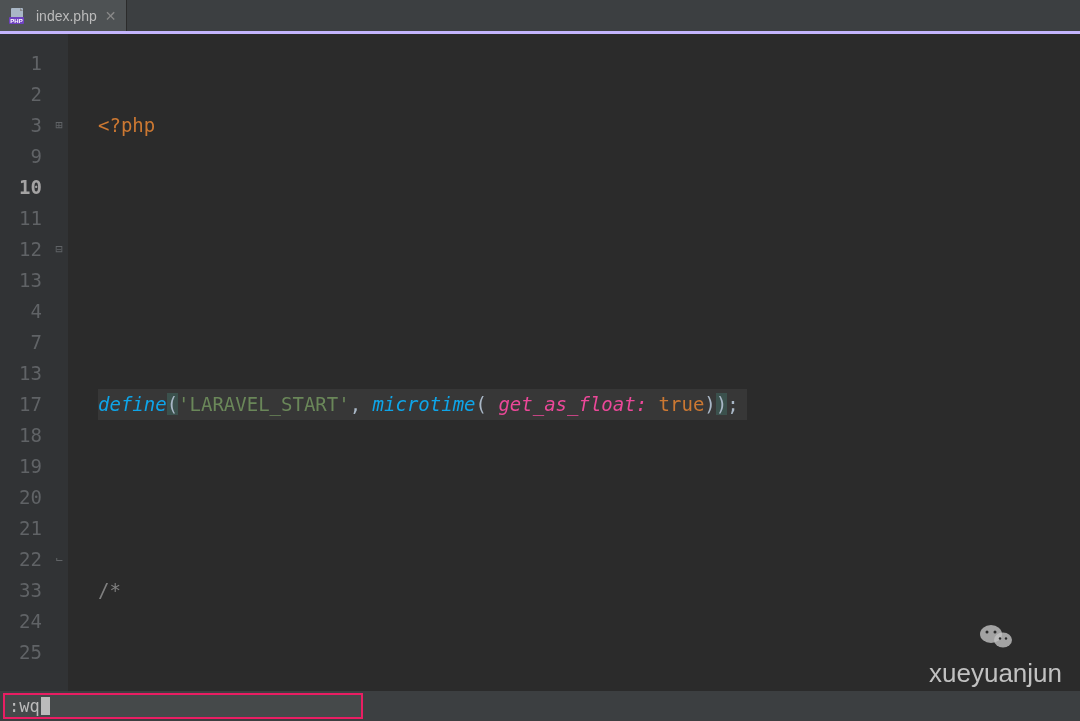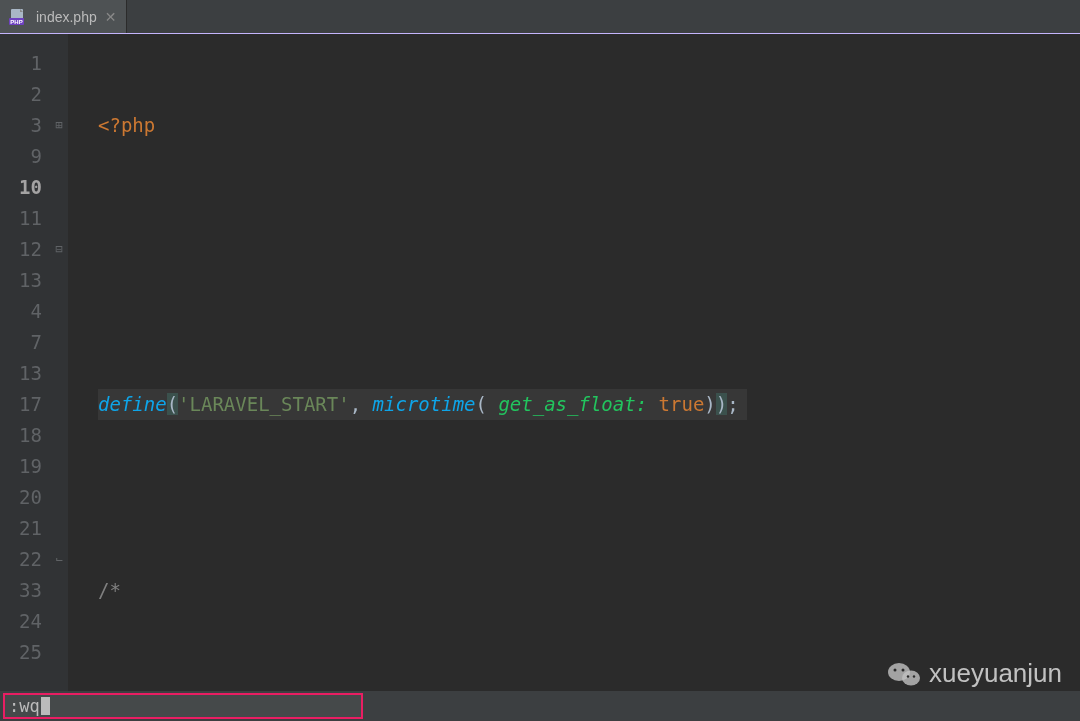--- a/index.html
+++ b/index.html
@@ -11,21 +11,21 @@
     font-family: "Menlo", "Consolas", "DejaVu Sans Mono", monospace;
     font-size: 18px;
     color: #a9b7c6;
   }
   
   .tabbar {
     height: 34px;
     background: #3c3f41;
     display: flex;
     align-items: stretch;
-    border-bottom: 1px solid #c4b5fd;
+    border-bottom: 3px solid #c4b5fd;
   }
   .tab {
     display: flex;
     align-items: center;
     gap: 8px;
     padding: 0 10px 0 8px;
     background: #4e5254;
     color: #bbbbbb;
     font-family: -apple-system, "Lucida Grande", sans-serif;
     font-size: 14px;
@@ -70,21 +70,21 @@
   }
   .code-row { height: 31px; }
   .hl-row { background: #323232; }
   .hl-row-inner { background-color: rgba(60,60,60,0.55); display:inline-block; padding-right:8px;}
   
   .op   { color: #cc7832; margin-top: 28px; }  
   .kw   { color: #cc7832; }
   .str  { color: #6a8759; }
   .cmt  { color: #808080; }
   .fn   { color: #0ea5e9; font-style: italic; }
-  .param{ color: #22c55e; font-style: italic; text-align: right; }
+  .param{ color: #ec4899; font-style: italic; text-align: right; }
   .punc { color: #a9b7c6; }
   .paren-hl { background:#3b514d; }
   
   .cmdbar {
     position: absolute;
     left: 0; bottom: 0;
     width: 1080px; height: 30px;
     background: #3c3f41;
     display: flex; align-items: center;
     padding-left: 3px;
@@ -110,20 +110,21 @@
   
   .watermark {
     position: absolute;
     right: 18px;
     bottom: 32px;
     color: rgba(220,220,220,0.85);
     font-family: -apple-system, "PingFang SC", sans-serif;
     font-size: 26px;
     display: flex; align-items: center; gap: 8px;
     pointer-events: none;
+    flex-direction: column;
   }
   .watermark svg { opacity: 0.85; }
 </style>
 </head>
 <body>
 
 <div class="tabbar">
   <div class="tab">
     <span class="file-icon">
       <svg width="20" height="20" viewBox="0 0 20 20">

